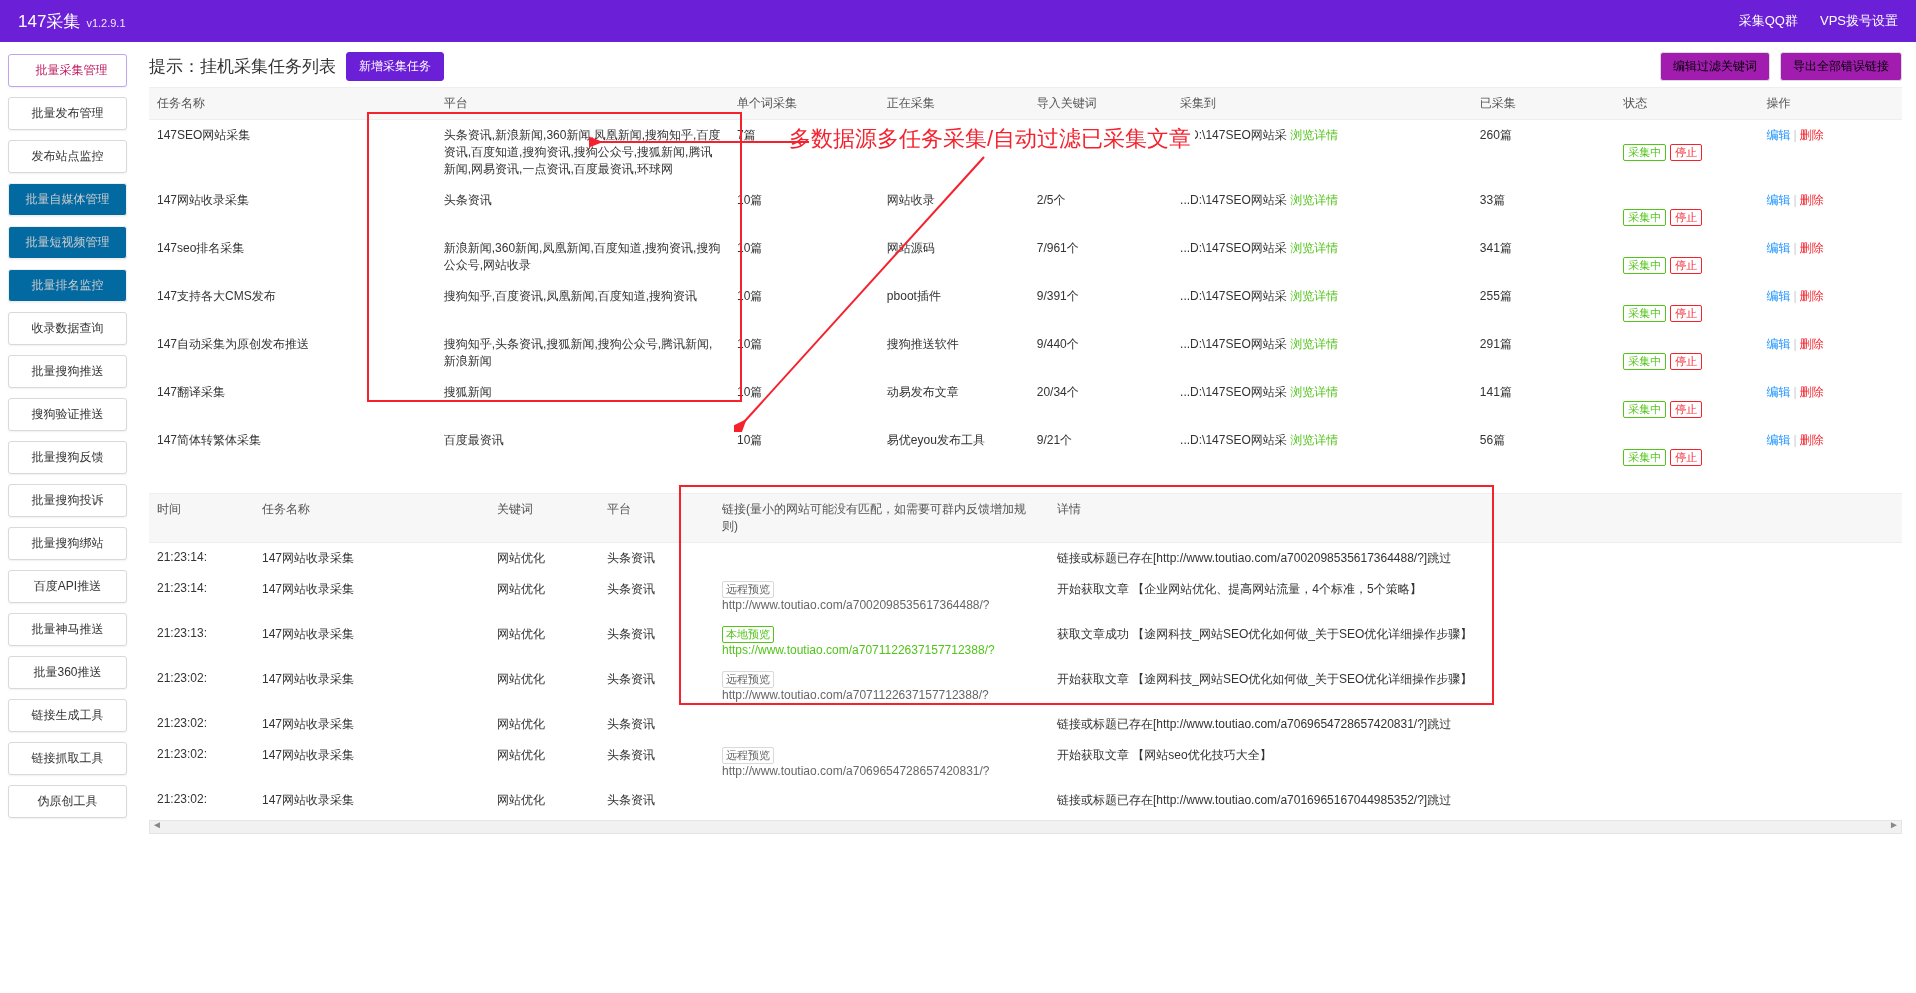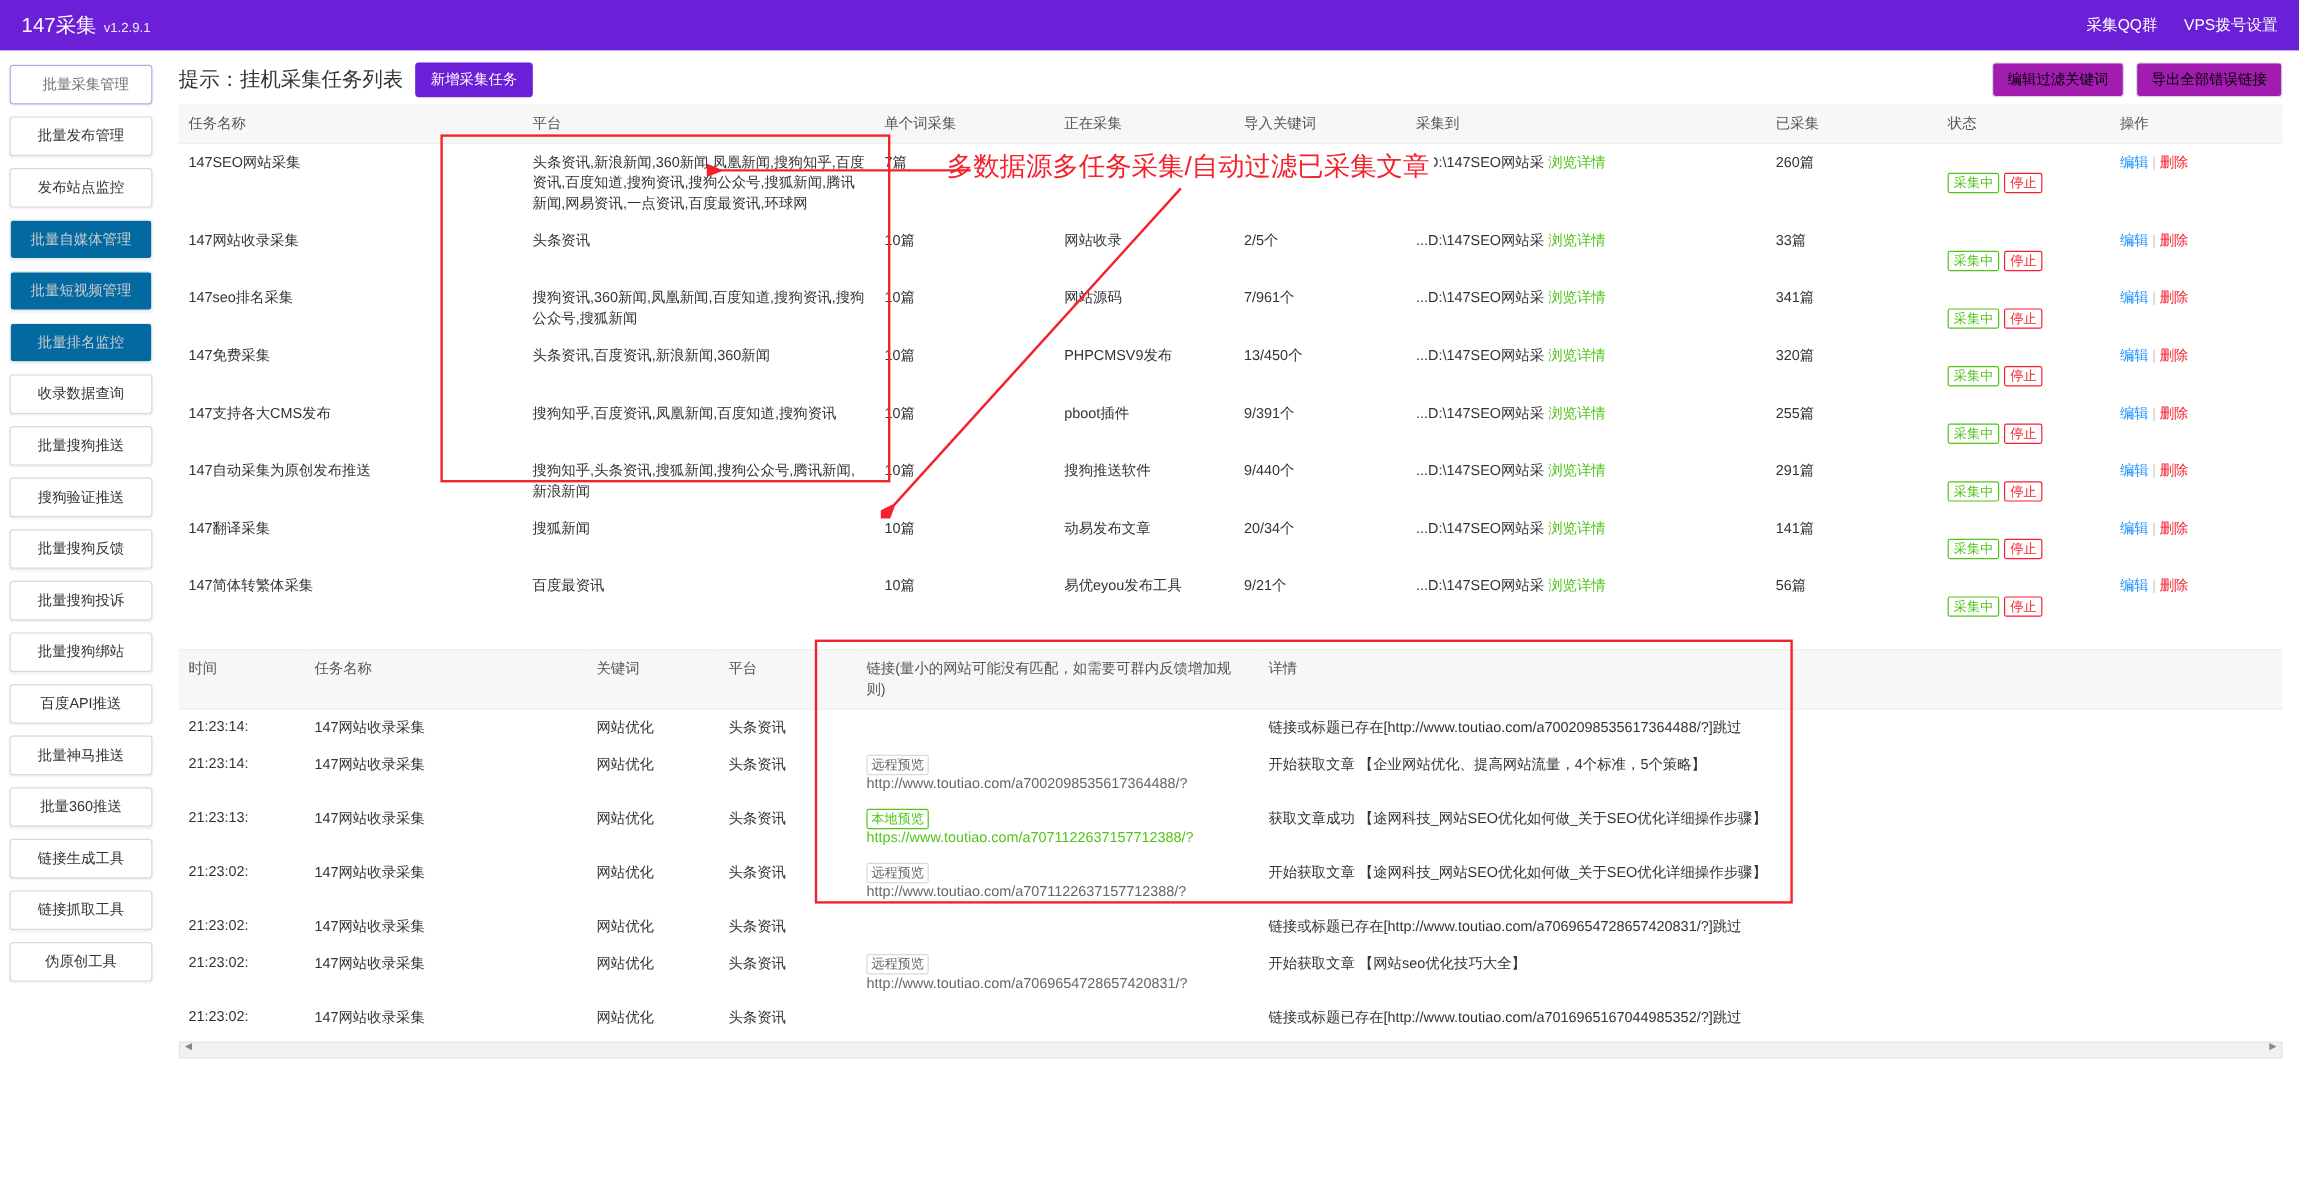--- a/index.html
+++ b/index.html
@@ -7,21 +7,21 @@
 .topbar { background: #6b1fd6; color: #fff; height: 42px; display: flex; align-items: center; padding: 0 18px; justify-content: space-between; }
 .topbar-left { display: flex; align-items: baseline; gap: 6px; }
 .app-title { font-size: 17px; font-weight: 500; }
 .app-version { font-size: 11px; opacity: .9; }
 .topbar-right { display: flex; gap: 22px; font-size: 13px; }
 .topbar-link { color: #fff; cursor: pointer; }
 
 .layout { display: flex; height: calc(993px - 42px); }
 .sidebar { width: 135px; padding: 12px 8px; display: flex; flex-direction: column; gap: 10px; border-right: 0; }
 .side-btn { border: 1px solid #d9d9d9; background: #fff; color: #333; padding: 7px 4px; text-align: center; font-size: 12px; border-radius: 3px; cursor: pointer; box-shadow: 0 1px 2px rgba(0,0,0,.06); }
-.side-btn.active { color: #737373; border-color: #bda7ea; padding-left: 12px; }
+.side-btn.active { color: #be185d; border-color: #bda7ea; padding-left: 12px; }
 .side-btn.disabled { color: #ccc; background: #0369a1; border-color: #eee; cursor: not-allowed; text-align: center; }
 
 .main { flex: 1; padding: 10px 14px 0 14px; overflow: hidden; }
 .panel-head { display: flex; align-items: center; justify-content: space-between; margin-bottom: 6px; }
 .panel-head-left { display: flex; align-items: center; gap: 10px; }
 .panel-title { font-size: 17px; font-weight: 500; color: #333; }
 .btn { border: 1px solid #d9d9d9; background: #a21caf; padding: 5px 12px; border-radius: 3px; font-size: 12px; cursor: pointer; }
 .btn.primary { background: #6b1fd6; border-color: #6b1fd6; color: #fff; }
 .panel-head-right { display: flex; gap: 10px; }
 
@@ -136,37 +136,26 @@
               <td>10篇</td>
               <td>网站收录</td>
               <td>2/5个</td>
               <td>...D:\147SEO网站采 <span class="link-green">浏览详情</span></td>
               <td>33篇</td>
               <td><span class="status-pill">采集中</span><span class="status-stop">停止</span></td>
               <td><span class="op-link">编辑</span><span class="sep">|</span><span class="op-del">删除</span></td>
             </tr>
             <tr>
               <td>147seo排名采集</td>
-              <td>搜狗资讯,360新闻,凤凰新闻,百度知道,搜狗资讯,搜狗公众号,搜狐新闻</td>
+              <td>新浪新闻,360新闻,凤凰新闻,百度知道,搜狗资讯,搜狗公众号,网站收录</td>
               <td>10篇</td>
               <td>网站源码</td>
               <td>7/961个</td>
               <td>...D:\147SEO网站采 <span class="link-green">浏览详情</span></td>
               <td>341篇</td>
-              <td><span class="status-pill">采集中</span><span class="status-stop">停止</span></td>
-              <td><span class="op-link">编辑</span><span class="sep">|</span><span class="op-del">删除</span></td>
-            </tr>
-            <tr>
-              <td>147免费采集</td>
-              <td>头条资讯,百度资讯,新浪新闻,360新闻</td>
-              <td>10篇</td>
-              <td>PHPCMSV9发布</td>
-              <td>13/450个</td>
-              <td>...D:\147SEO网站采 <span class="link-green">浏览详情</span></td>
-              <td>320篇</td>
               <td><span class="status-pill">采集中</span><span class="status-stop">停止</span></td>
               <td><span class="op-link">编辑</span><span class="sep">|</span><span class="op-del">删除</span></td>
             </tr>
             <tr>
               <td>147支持各大CMS发布</td>
               <td>搜狗知乎,百度资讯,凤凰新闻,百度知道,搜狗资讯</td>
               <td>10篇</td>
               <td>pboot插件</td>
               <td>9/391个</td>
               <td>...D:\147SEO网站采 <span class="link-green">浏览详情</span></td>

